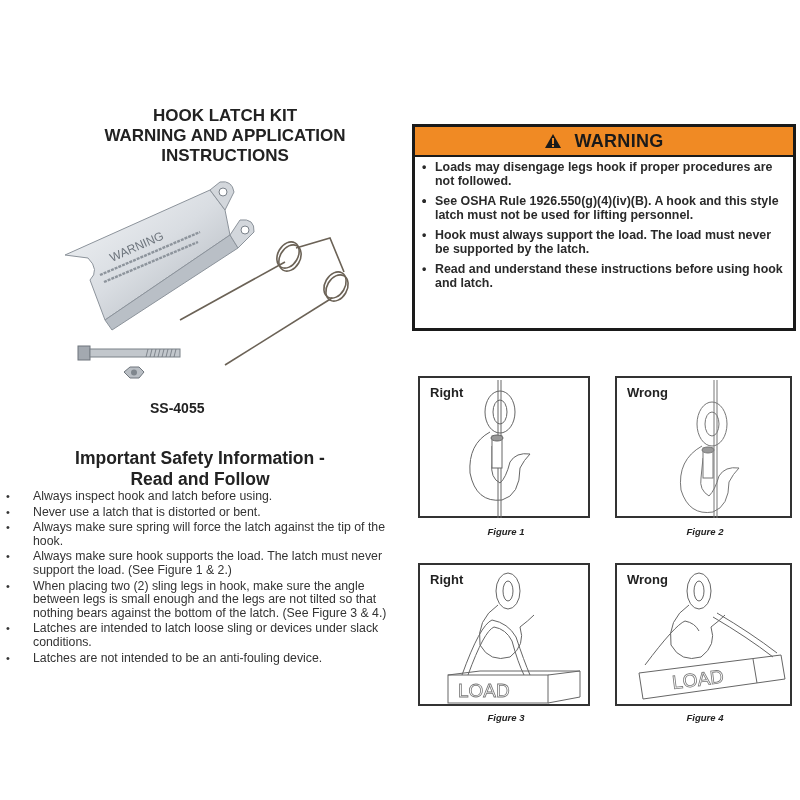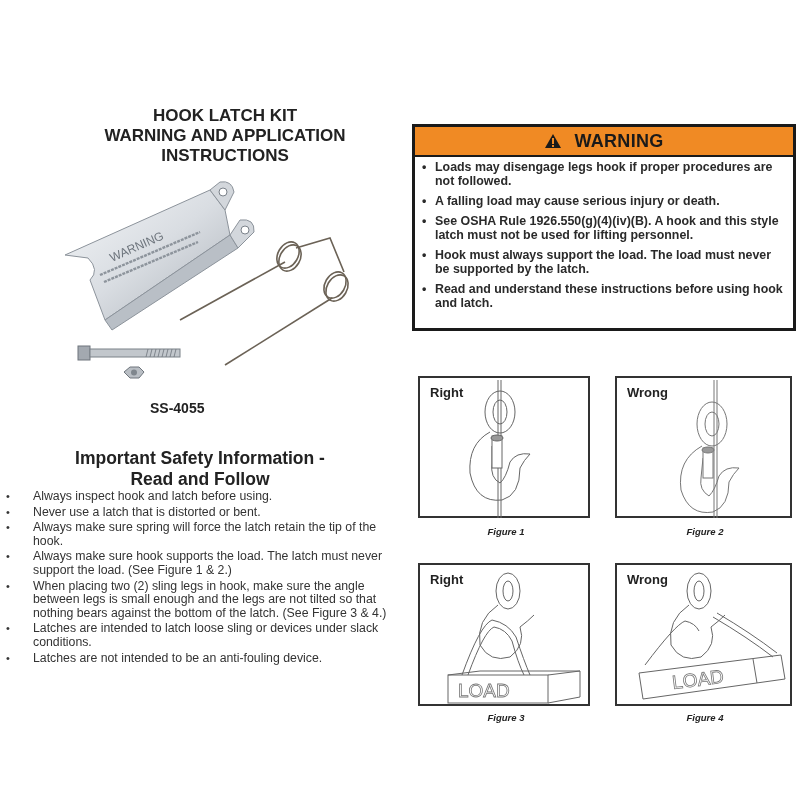--- a/index.html
+++ b/index.html
@@ -116,39 +116,39 @@
 </svg>
 <div class="model">SS-4055</div>
 
 <div class="safety-title">
   <div>Important Safety Information -</div>
   <div>Read and Follow</div>
 </div>
 <ul class="safety-list">
   <li><span class="bullet">•</span><span>Always inspect hook and latch before using.</span></li>
   <li><span class="bullet">•</span><span>Never use a latch that is distorted or bent.</span></li>
-  <li><span class="bullet">•</span><span>Always make sure spring will force the latch retain the tip of the hook.</span></li>
+  <li><span class="bullet">•</span><span>Always make sure spring will force the latch against the tip of the hook.</span></li>
   <li><span class="bullet">•</span><span>Always make sure hook supports the load. The latch must never support the load. (See Figure 1 &amp; 2.)</span></li>
   <li><span class="bullet">•</span><span>When placing two (2) sling legs in hook, make sure the angle between legs is small enough and the legs are not tilted so that nothing bears against the bottom of the latch. (See Figure 3 &amp; 4.)</span></li>
   <li><span class="bullet">•</span><span>Latches are intended to latch loose sling or devices under slack conditions.</span></li>
   <li><span class="bullet">•</span><span>Latches are not intended to be an anti-fouling device.</span></li>
 </ul>
 
 <div class="warning-box">
   <div class="warning-header">
     <svg width="18" height="16" viewBox="0 0 18 16">
       <polygon points="9,1 17,15 1,15" fill="#1a1a1a"></polygon>
       <rect x="8" y="5" width="2" height="6" fill="#f08a24"></rect>
       <rect x="8" y="12" width="2" height="2" fill="#f08a24"></rect>
     </svg>
     <span class="label">WARNING</span>
   </div>
   <ul class="warning-list">
     <li><span class="bullet">•</span><span>Loads may disengage legs hook if proper procedures are not followed.</span></li>
-    <li><span class="bullet">•</span><span>A falling load may cause serious injury or death.</span></li>
+    <li><span class="bullet">•</span></li>
     <li><span class="bullet">•</span><span>See OSHA Rule 1926.550(g)(4)(iv)(B). A hook and this style latch must not be used for lifting personnel.</span></li>
     <li><span class="bullet">•</span><span>Hook must always support the load. The load must never be supported by the latch.</span></li>
     <li><span class="bullet">•</span><span>Read and understand these instructions before using hook and latch.</span></li>
   </ul>
 </div>
 
 <div class="figure-box" style="left:418px; top:376px; width:172px; height:142px;">
   <svg width="172" height="142" viewBox="0 0 172 142">
     <g fill="none" stroke="#666" stroke-width="1">
       <line x1="78" y1="2" x2="78" y2="140"></line>

